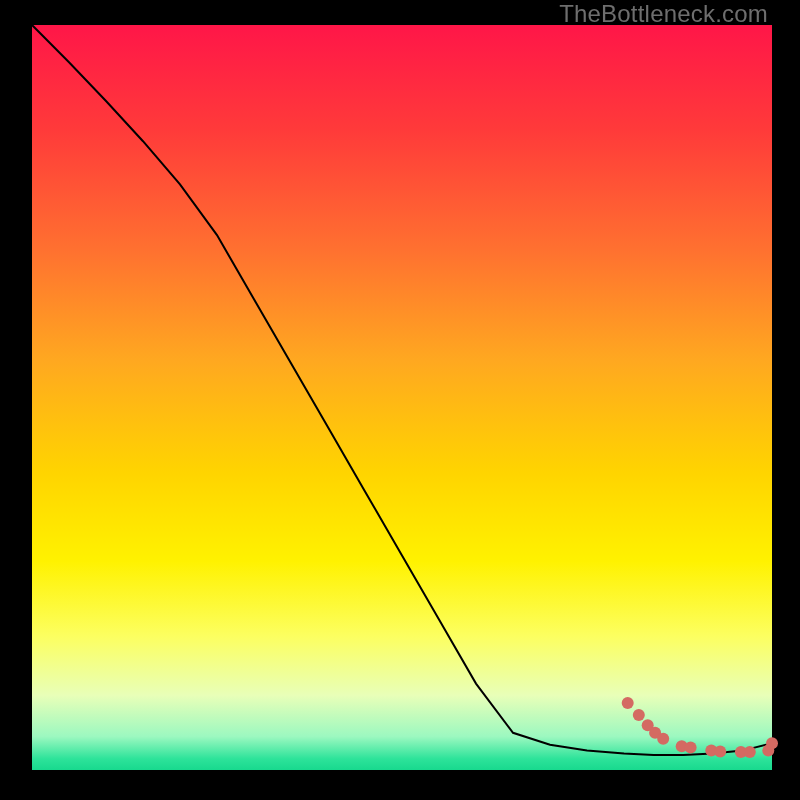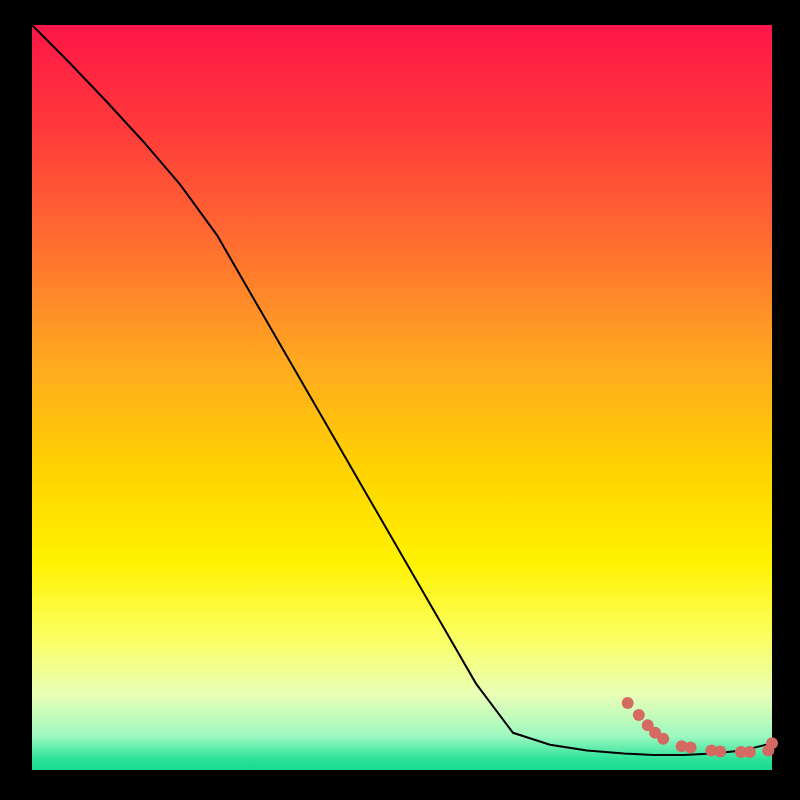--- a/index.html
+++ b/index.html
@@ -32,20 +32,21 @@
     left: 0;
     top: 0;
     width: 800px;
     height: 800px;
   }
 </style>
 </head>
 <body>
 
 <div class="frame">
+  <div class="watermark">TheBottleneck.com</div>
   <svg class="chart" viewBox="0 0 800 800">
     <defs>
       <linearGradient id="bg-grad" x1="0" y1="0" x2="0" y2="1">
           <stop offset="0%" stop-color="#ff1648"></stop>
           <stop offset="14.000000000000002%" stop-color="#ff3a3a"></stop>
           <stop offset="30%" stop-color="#ff7030"></stop>
           <stop offset="45%" stop-color="#ffa820"></stop>
           <stop offset="60%" stop-color="#ffd400"></stop>
           <stop offset="72%" stop-color="#fff200"></stop>
           <stop offset="82%" stop-color="#fcff60"></stop>

